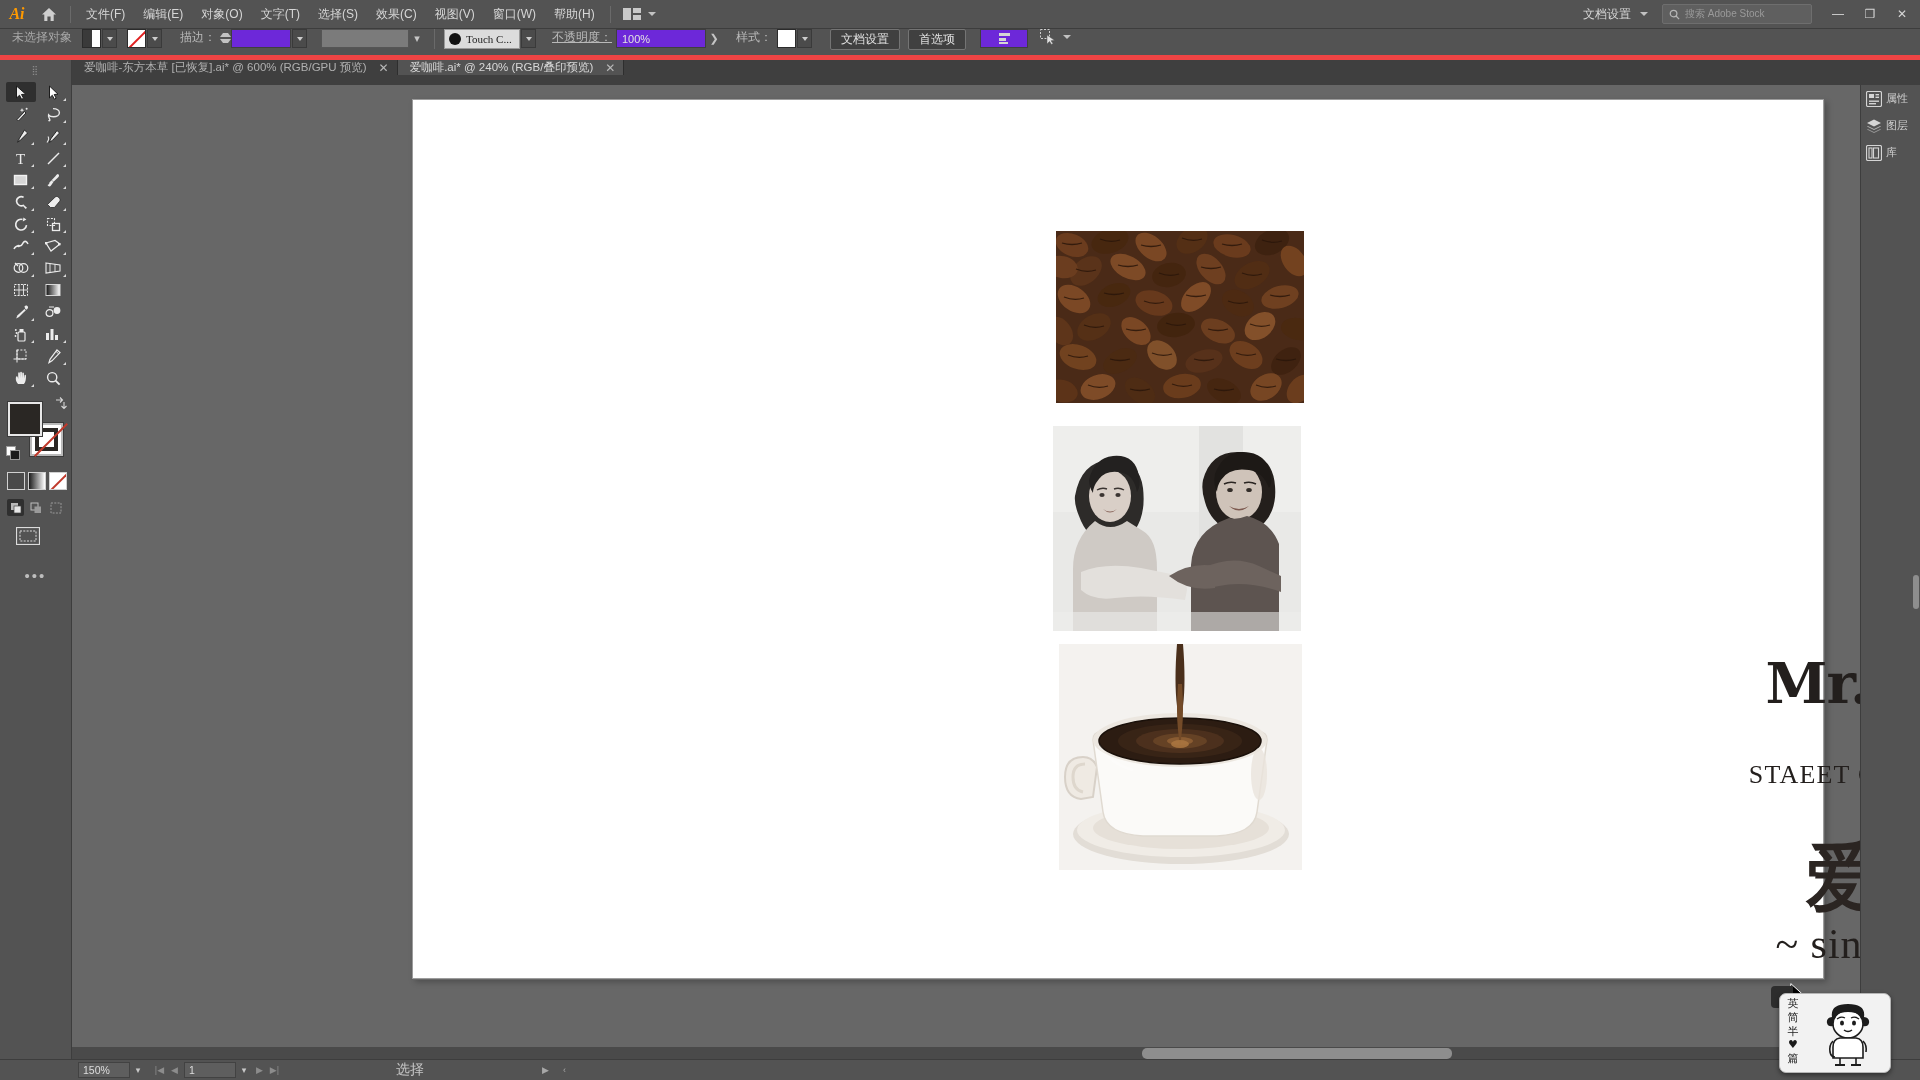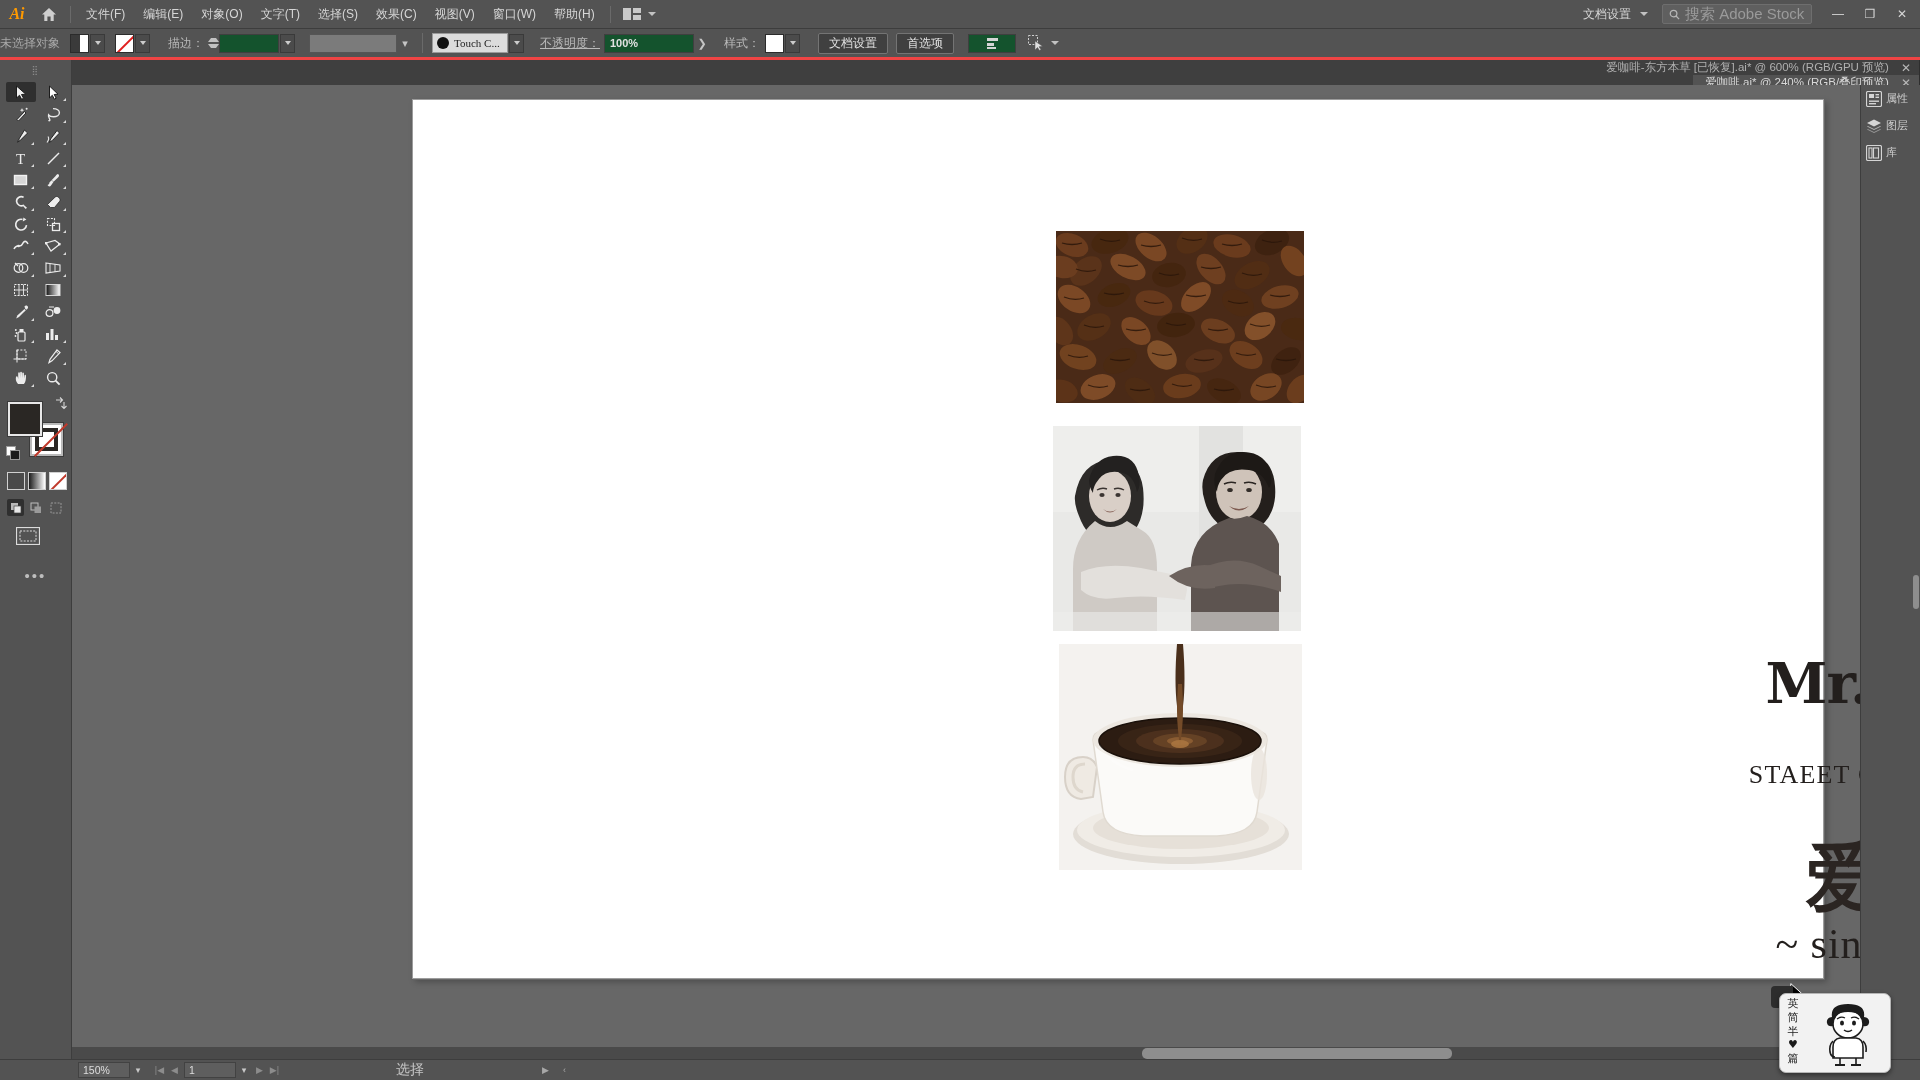--- a/index.html
+++ b/index.html
@@ -38,32 +38,32 @@
     border-top: 4px solid #c2c2c2; margin-left: 5px;
   }
   .menubar-right {
     margin-left: auto; display: flex; align-items: center; height: 29px; padding-right: 2px;
   }
   .ws-label { font-size: 12px; color: #d6d6d6; padding: 0 4px; }
   .search-box {
     display: flex; align-items: center; height: 20px; background: #5f5f5f;
     border: 1px solid #6e6e6e; border-radius: 2px; margin-left: 14px; padding: 0 6px; width: 150px;
   }
-  .search-box span.txt { font-size: 15px; color: #9a9a9a; margin-left: 5px; }
+  .search-box span.txt { font-size: 10px; color: #9a9a9a; margin-left: 5px; }
   .winbtns { display: flex; align-items: center; margin-left: 10px; }
   .winbtn {
     width: 32px; height: 29px; display: flex; align-items: center; justify-content: center;
     color: #d6d6d6; font-size: 12px;
   }
 
   
   .controlbar {
     position: absolute; left: 0; top: 29px; width: 1920px; height: 31px;
-    background: #535353; display: flex; align-items: center;
-    border-bottom: 3px solid #ef4444; 
+    background: #535353; display: flex; align-items: flex-start;
+    border-bottom: 5px solid #ef4444; padding-left: 12px;
   }
   .cb-label { font-size: 12px; color: #b9b9b9; white-space: nowrap; }
   .cb-label.dim { color: #a8a8a8; }
   .sw-wrap { display: flex; align-items: center; margin-left: 10px; }
   .swatch {
     width: 19px; height: 19px; border: 1px solid #2b2b2b; background: #fff;
   }
   .swatch.fill-black { background: linear-gradient(to right,#3a3a3a 0 55%,#ffffff 55% 100%); }
   .swatch.none {
     background: #fff; position: relative; overflow: hidden;
@@ -78,22 +78,22 @@
   }
   .dd-arrow::after {
     content:''; width:0;height:0; border-left:3.5px solid transparent;
     border-right:3.5px solid transparent; border-top:4px solid #ccc;
   }
   .stepper { width: 11px; height: 18px; display:flex; flex-direction:column; justify-content:center; margin-left:4px;}
   .stepper i { border-left:3px solid transparent;border-right:3px solid transparent; margin:1px 0;}
   .stepper i.up { border-bottom:4px solid #c2c2c2; }
   .stepper i.dn { border-top:4px solid #c2c2c2; }
   .field {
-    height: 19px; background: #14532d; border: 1px solid #3f3f3f;
-    font-size: 11px; color: #e2e2e2; display:flex; align-items:center; padding: 0 5px; font-weight: bold;
+    height: 19px; background: #6d28d9; border: 1px solid #3f3f3f;
+    font-size: 11px; color: #e2e2e2; display:flex; align-items:center; padding: 0 5px;
   }
   .field.w60 { width: 60px; }
   .field.w90 { width: 90px; }
   .field.w45 { width: 48px; }
   .brush-preview {
     width: 88px; height: 19px; background: #7b7b7b; border:1px solid #555;
   }
   .touch-chip {
     display: flex; align-items: center; height: 20px; background: #dcdcdc;
     border: 1px solid #9a9a9a; padding: 0 4px; min-width: 76px;
@@ -106,21 +106,21 @@
   }
   .arrow-btn {
     width: 16px; height: 19px; display:flex;align-items:center;justify-content:center;
     color:#c5c5c5; font-size:11px;
   }
   .sep-v { width:1px; height:20px; background:#6a6a6a; margin:0 9px; }
 
   
   .tabbar {
     position: absolute; left: 72px; top: 60px; width: 1848px; height: 31px;
-    background: #3f3f3f; display: flex; align-items: flex-end; flex-direction: column;
+    background: #3f3f3f; display: flex; align-items: flex-start;
   }
   .tab {
     display: flex; align-items: center; padding: 0 8px 0 12px;
     font-size: 11.5px; color: #b0b0b0; background: #3f3f3f;
     border-right: 1px solid #2e2e2e; max-width: 420px; white-space: nowrap;
   }
   .tab.active { background: #535353; color: #d8d8d8; }
   .tab .x { margin-left: 12px; font-size: 12px; color: #b9b9b9; }
 
   

